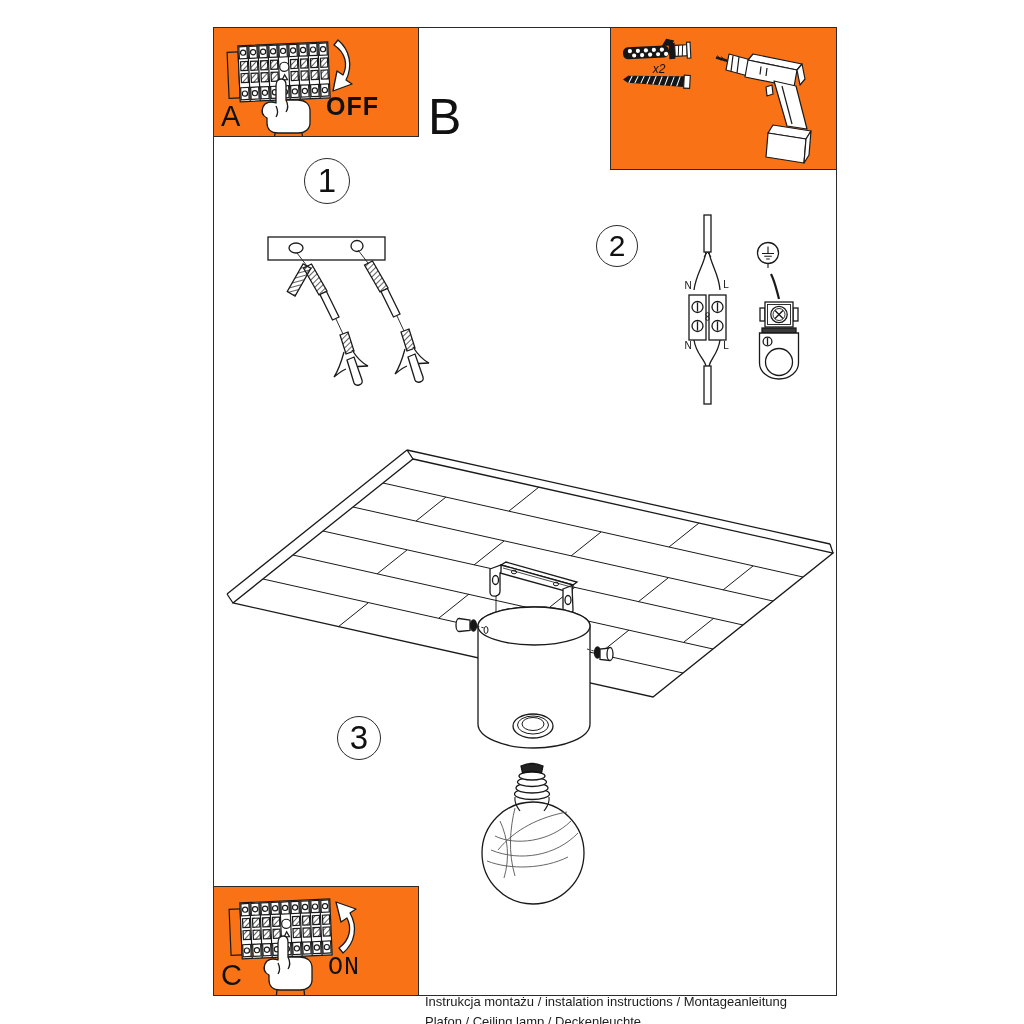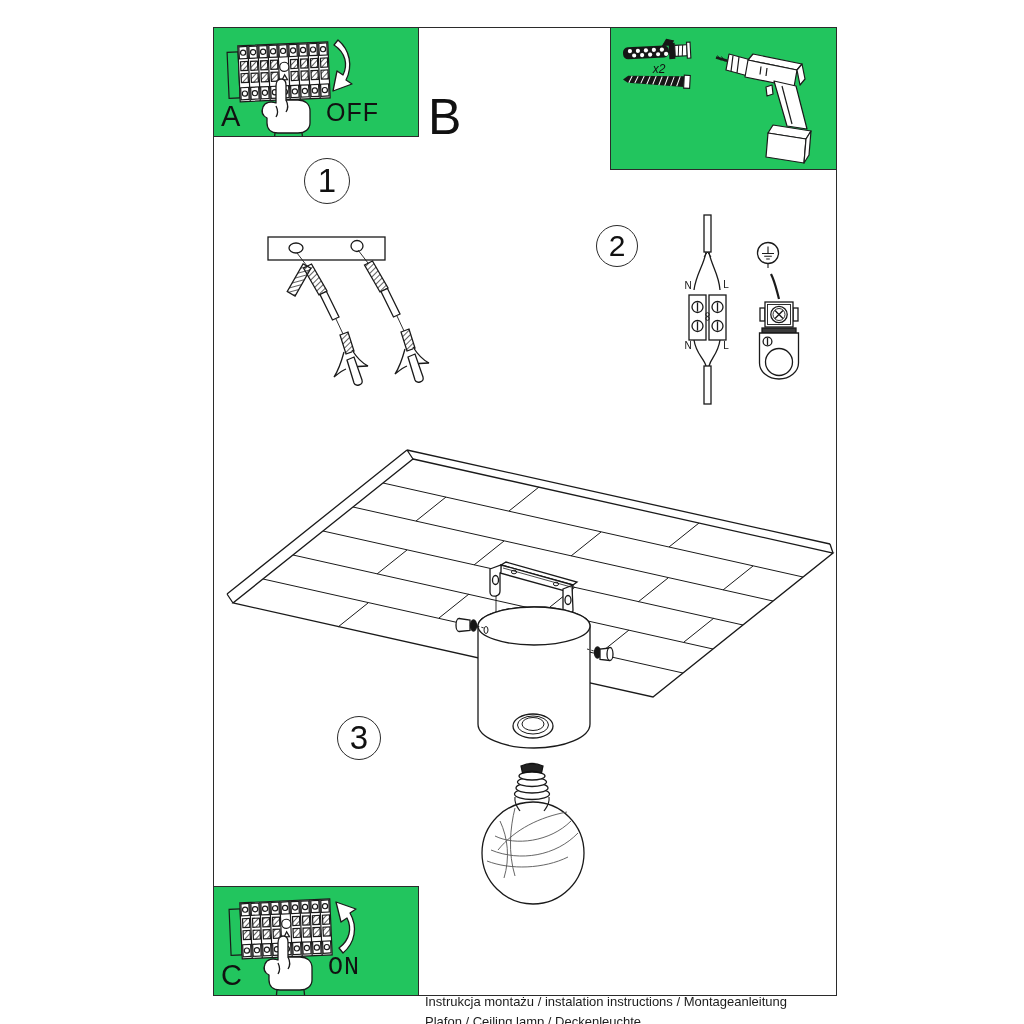--- a/index.html
+++ b/index.html
@@ -6,21 +6,21 @@
   body{
     width:1024px;height:1024px;position:relative;background:#ffffff;
     font-family:"Liberation Sans", sans-serif;color:#1a1a1a;overflow:hidden;
   }
   .abs{position:absolute;}
   .frame{
     left:213px;top:27px;width:624px;height:969px;
     border:1.6px solid #2b2b2b;box-sizing:border-box;background:#ffffff;
   }
   .panelbox{
-    border:1.6px solid #2b2b2b;box-sizing:border-box;background:#22c55e;
+    border:1.6px solid #2b2b2b;box-sizing:border-box;background:#f97316;
   }
   #box-a{left:213px;top:27px;width:206px;height:110px;}
   #tools-box{left:610px;top:27px;width:227px;height:143px;}
   #box-c{left:213px;top:886px;width:206px;height:110px;}
   .corner-letter{font-size:29px;color:#111;}
   .switch-label{font-size:25px;letter-spacing:1px;color:#111;}
   #letter-b{left:428px;top:88px;font-size:50px;color:#111;}
   .step-circle{
     border:1.7px solid #2b2b2b;border-radius:50%;background:#fff;
     display:flex;align-items:center;justify-content:center;
@@ -123,21 +123,21 @@
     <g transform="translate(41,45)" stroke="#1a1a1a" fill="#fff" stroke-width="1.3" stroke-linejoin="round">
       <path d="M 26 6 C 23 6 21 9 21 13 L 21 30 C 16 28 10 29 8 34 C 6 39 8 43 12 45 L 12 50 C 12 56 16 60 23 60 L 43 60 C 50 60 55 56 55 50 L 55 38 C 55 31 50 27 43 27 L 31 27 L 31 12 C 31 8 29 6 26 6 Z"></path>
       <path d="M 31 27 C 33 31 33 36 31 39" fill="none"></path>
       <path d="M 21 33 C 23 37 23 41 21 44" fill="none"></path>
       <path d="M 20 60 C 19 67 19 72 20 80" fill="none"></path>
       <path d="M 47 60 C 48 67 48 72 47 80" fill="none"></path>
     </g>
     <path d="M 124 12 C 136 22 139 38 132 52 L 138 56 L 119 63 L 123 43 L 129 47 C 134 37 132 25 120 17 Z" fill="#fff" stroke="#1a1a1a" stroke-width="1.3" stroke-linejoin="round"></path>
   </svg>
   <span class="abs corner-letter" style="left:7px;top:72px;">A</span>
-  <span class="abs switch-label" style="left:112px;top:70px;">OFF</span>
+  <span class="abs switch-label" style="left:112px;top:64px;font-weight:bold;">OFF</span>
 </div>
 
 <span class="abs" id="letter-b">B</span>
 
 <div class="abs panelbox" id="tools-box">
   <svg width="224" height="139" viewBox="0 0 224 139">
     <g transform="translate(12,14) rotate(-3 30 10)">
       <path d="M 40 4 L 44 -2 L 51 0 L 48 4 Z" fill="#161616" stroke="#161616"></path>
       <rect x="0" y="4" width="46" height="12" rx="5" fill="#161616"></rect>
       <g fill="#fff" stroke="none">

